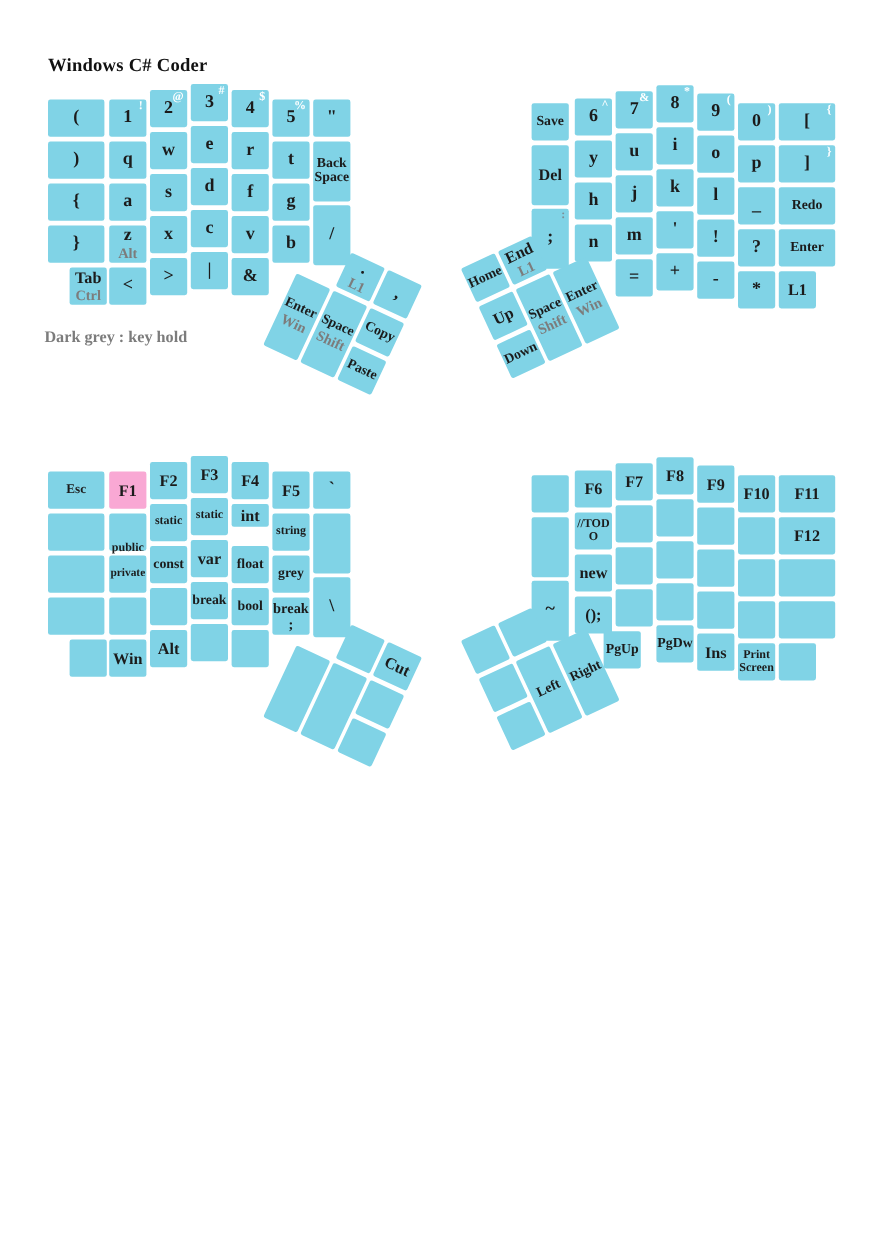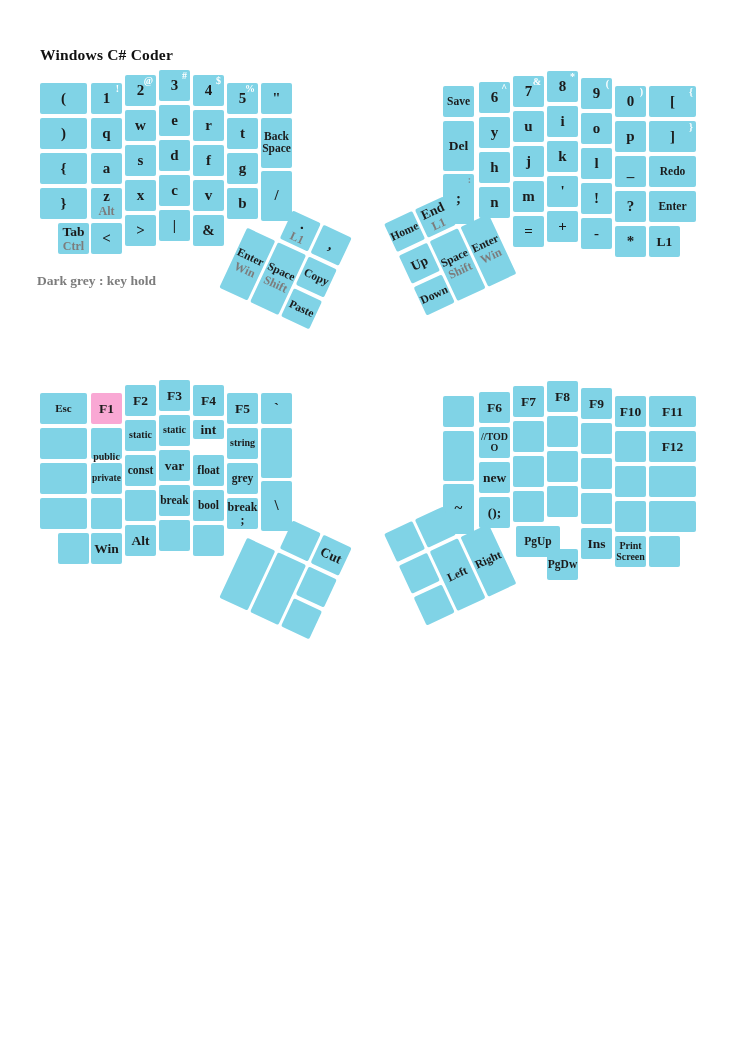--- a/index.html
+++ b/index.html
@@ -405,24 +405,24 @@
         <div class="key" style="left: 172px; top: 70px; width: 31px; height: 31px; background: rgb(128, 211, 230);"></div>
         <div class="key" style="left: 206px; top: 70px; width: 47px; height: 31px; background: rgb(128, 211, 230);"></div>
         <div class="key" style="left: 36px; top: 101px; width: 31px; height: 31px; background: rgb(128, 211, 230);">
           <div class="t" style="font-size: 13.5px; color: rgb(27, 27, 27);">();</div>
         </div>
         <div class="key" style="left: 70px; top: 95px; width: 31px; height: 31px; background: rgb(128, 211, 230);"></div>
         <div class="key" style="left: 104px; top: 90px; width: 31px; height: 31px; background: rgb(128, 211, 230);"></div>
         <div class="key" style="left: 138px; top: 97px; width: 31px; height: 31px; background: rgb(128, 211, 230);"></div>
         <div class="key" style="left: 172px; top: 105px; width: 31px; height: 31px; background: rgb(128, 211, 230);"></div>
         <div class="key" style="left: 206px; top: 105px; width: 47px; height: 31px; background: rgb(128, 211, 230);"></div>
-        <div class="key" style="left: 73px; top: 130px; width: 44px; height: 31px; background: rgb(128, 211, 230);">
+        <div class="key" style="left: 60px; top: 130px; width: 31px; height: 31px; background: rgb(128, 211, 230);">
           <div class="t" style="font-size: 11.5px; color: rgb(27, 27, 27);">PgUp</div>
         </div>
-        <div class="key" style="left: 104px; top: 125px; width: 31px; height: 31px; background: rgb(128, 211, 230); margin-top: 28px;">
+        <div class="key" style="left: 104px; top: 125px; width: 31px; height: 31px; background: rgb(128, 211, 230);">
           <div class="t" style="font-size: 11.5px; color: rgb(27, 27, 27);">PgDw</div>
         </div>
         <div class="key" style="left: 138px; top: 132px; width: 31px; height: 31px; background: rgb(128, 211, 230);">
           <div class="t" style="font-size: 13.5px; color: rgb(27, 27, 27);">Ins</div>
         </div>
         <div class="key" style="left: 172px; top: 140px; width: 31px; height: 31px; background: rgb(128, 211, 230);">
           <div class="t" style="font-size: 10px; color: rgb(27, 27, 27);">Print Screen</div>
         </div>
         <div class="key" style="left: 206px; top: 140px; width: 31px; height: 31px; background: rgb(128, 211, 230);"></div>
       </div>

